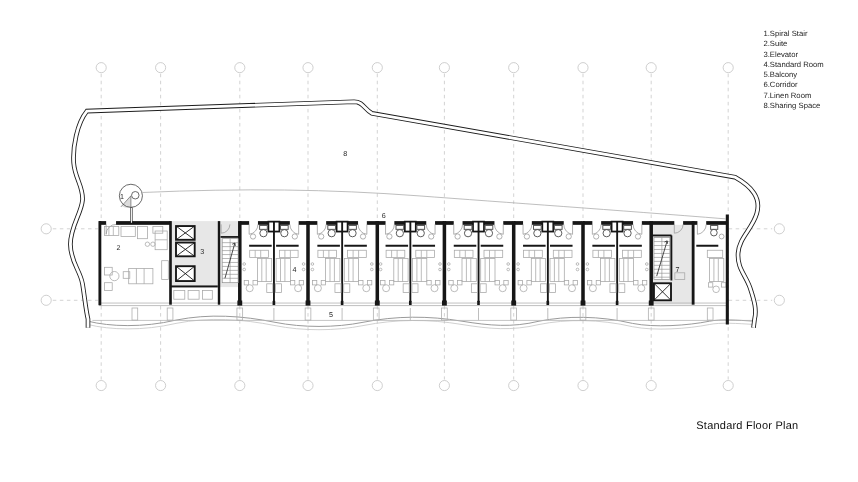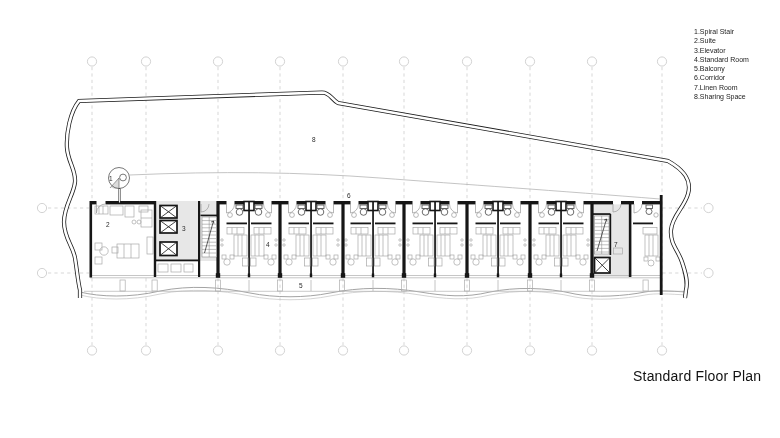--- a/index.html
+++ b/index.html
@@ -1,20 +1,20 @@
 <!DOCTYPE html>
 <html><head>
 <meta charset="utf-8">
 <style>
   html,body{margin:0;padding:0;background:#fff;}
   #stage{position:relative;width:780px;height:438px;background:#ffffff;overflow:hidden;
          font-family:"Liberation Sans","DejaVu Sans",sans-serif;}
   #plan-svg{position:absolute;left:0;top:0;}
   #legend{position:absolute;left:694px;top:27px;color:#1c1c1c;font-size:7px;line-height:9.3px;white-space:nowrap;}
-  #drawing-title{position:absolute;left:633px;top:368px;color:#111;font-size:14px;letter-spacing:.2px;}
+  #drawing-title{position:absolute;left:633px;top:382px;color:#111;font-size:10px;letter-spacing:.2px;}
   svg text{font-family:"Liberation Sans","DejaVu Sans",sans-serif;fill:#2b2b2b;font-size:6.5px;}
 </style>
 </head>
 <body>
 
 <div id="stage">
 
 <svg id="plan-svg" width="780" height="438" viewBox="0 0 780 438">
 
   <defs>

